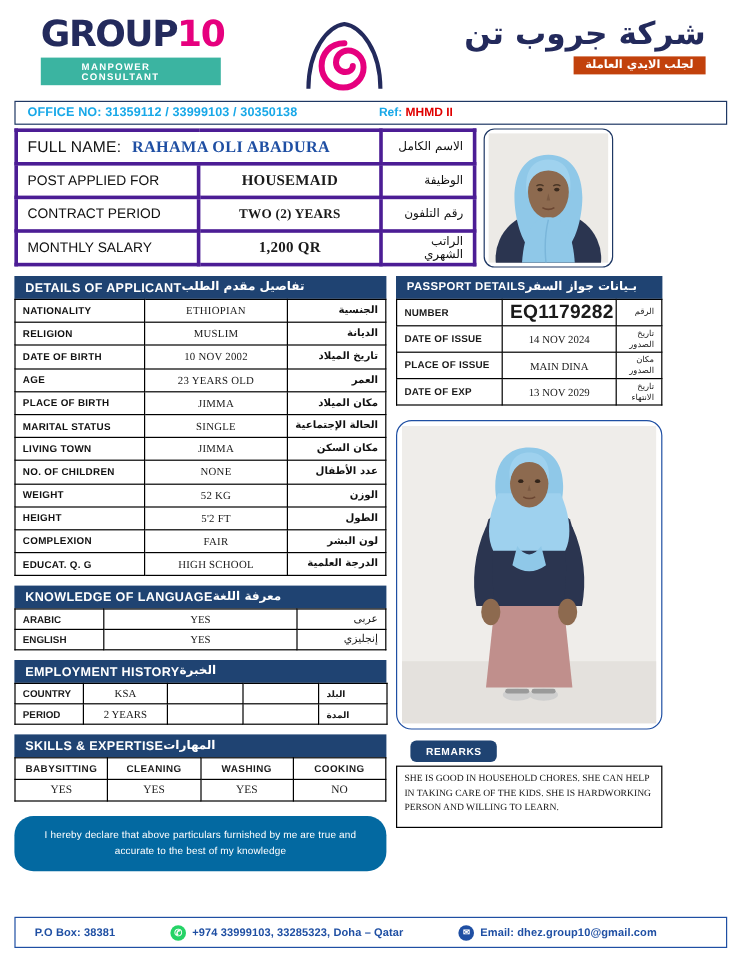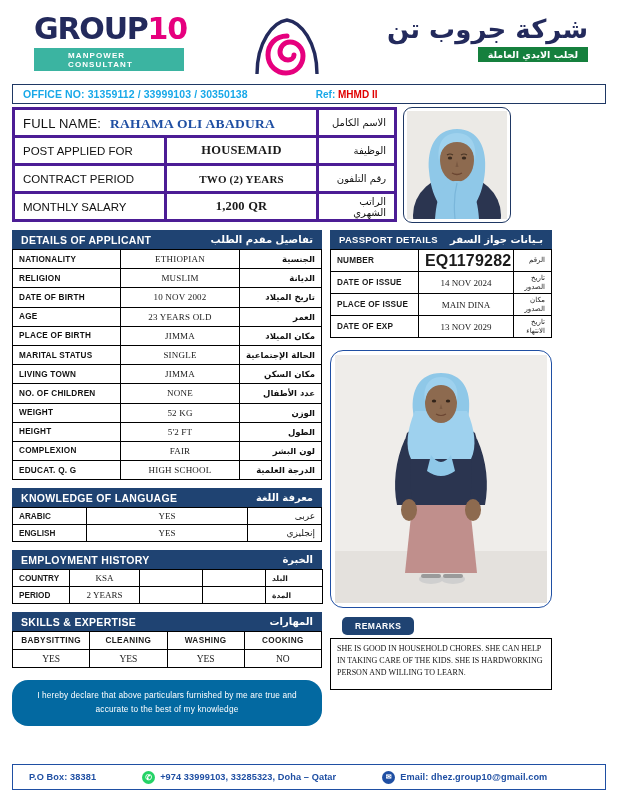--- a/index.html
+++ b/index.html
@@ -18,21 +18,21 @@
   .logo-left { display:flex; flex-direction:column; align-items:flex-start; }
   .logo-word { font-weight:bold; font-size:30px; letter-spacing:-1.2px; line-height:1; font-family:"DejaVu Sans", sans-serif; }
   .logo-word .g10-dark { color:#232a5c; }
   .logo-word .g10-pink { color:#e6007e; }
   .logo-tag { margin-top:4px; background:#3bb4a1; color:#ffffff; font-size:8px; font-weight:bold;
               letter-spacing:1.1px; padding:2.5px 8px 2.5px 34px; width:150px; }
   .logo-mid { margin-top:2px; }
   .logo-right { display:flex; flex-direction:column; align-items:flex-end; margin-top:2px; }
   .ar-title { font-size:26px; font-weight:bold; color:#232a5c; line-height:1.05;
               font-family:"DejaVu Sans", sans-serif; direction:rtl; }
-  .ar-sub { margin-top:4px; background:#15803d; color:#ffffff; font-size:9.5px; font-weight:bold;
+  .ar-sub { margin-top:4px; background:#c2410c; color:#ffffff; font-size:9.5px; font-weight:bold;
             padding:2px 10px; direction:rtl; font-family:"DejaVu Sans", sans-serif; }
 
   
   .office-bar { border:1.3px solid #1f3864; margin-top:2px; height:20px; display:flex;
                 align-items:center; padding:0 10px; }
   .office-no { color:#18a8e8; font-weight:bold; font-size:10.5px; letter-spacing:.1px; }
   .ref-wrap { margin-left:68px; font-size:10px; font-weight:bold; }
   .ref-lbl { color:#18a8e8; }
   .ref-val { color:#e00000; }
 
@@ -48,21 +48,21 @@
   .tt-ar { width:78px; text-align:right; font-size:10px; direction:rtl; font-family:"DejaVu Sans", sans-serif; color:#111; }
   .photo-id { width:108px; height:116px; border:1.3px solid #1f3864; border-radius:9px;
               overflow:hidden; background:#fff; padding:3px; flex:none; }
 
   
   .main-zone { display:flex; gap:8px; margin-top:7px; align-items:flex-start; }
   .col-left  { width:310px; flex:none; }
   .col-right { width:222px; flex:none; }
 
   .sect-head { background:#1f4372; color:#ffffff; height:19px; display:flex; align-items:center;
-               justify-content:space-between; padding:0 9px; }
+               padding:0 9px; }
   .sect-head .en { font-size:10.5px; font-weight:bold; letter-spacing:.3px; }
   .sect-head .ar { font-size:10px; font-weight:bold; direction:rtl; font-family:"DejaVu Sans", sans-serif; }
   .sect-head.sm .en { font-size:9.5px; }
 
   .grid-table { border-collapse:collapse; width:100%; table-layout:fixed; border:1.2px solid #000; }
   .grid-table td { border:1px solid #000; height:19.2px; padding:0 6px; vertical-align:middle; }
   .g-lbl { font-size:8.2px; font-weight:bold; letter-spacing:.25px; width:108px; color:#111; }
   .g-val { font-size:9px; text-align:center; font-family:"Liberation Serif", serif; letter-spacing:.2px; }
   .g-ar  { width:82px; text-align:right; font-size:8.5px; font-weight:bold; direction:rtl;
            font-family:"DejaVu Sans", sans-serif; color:#111; }

